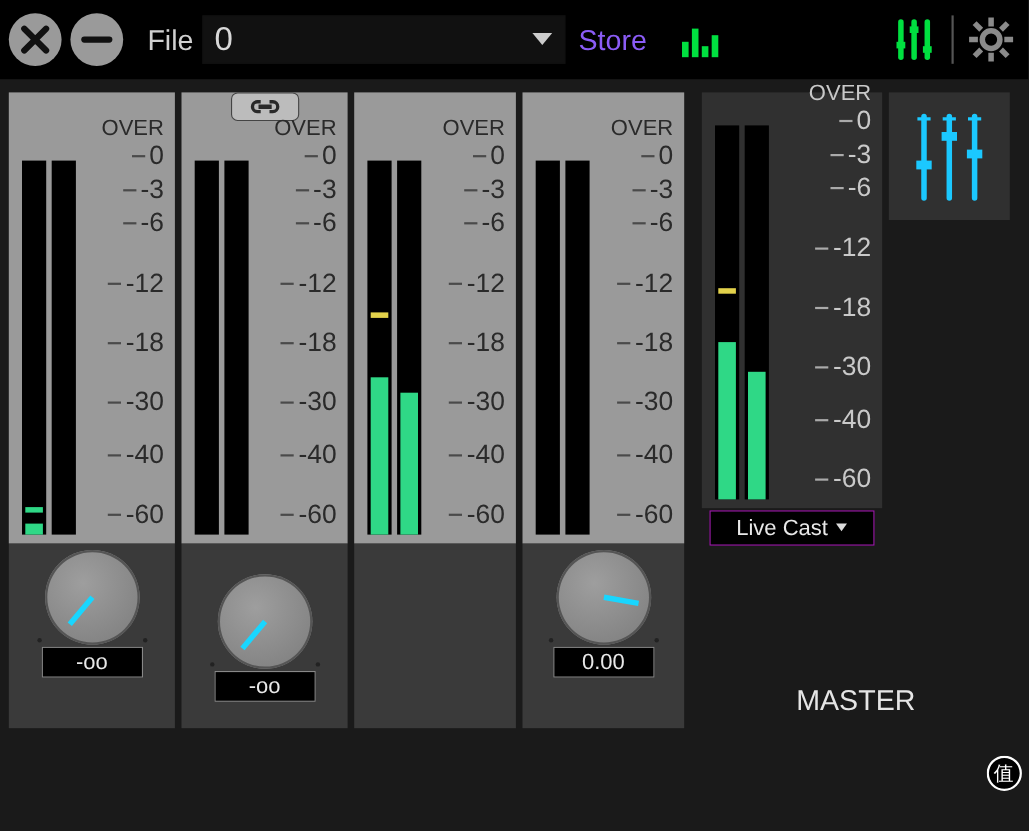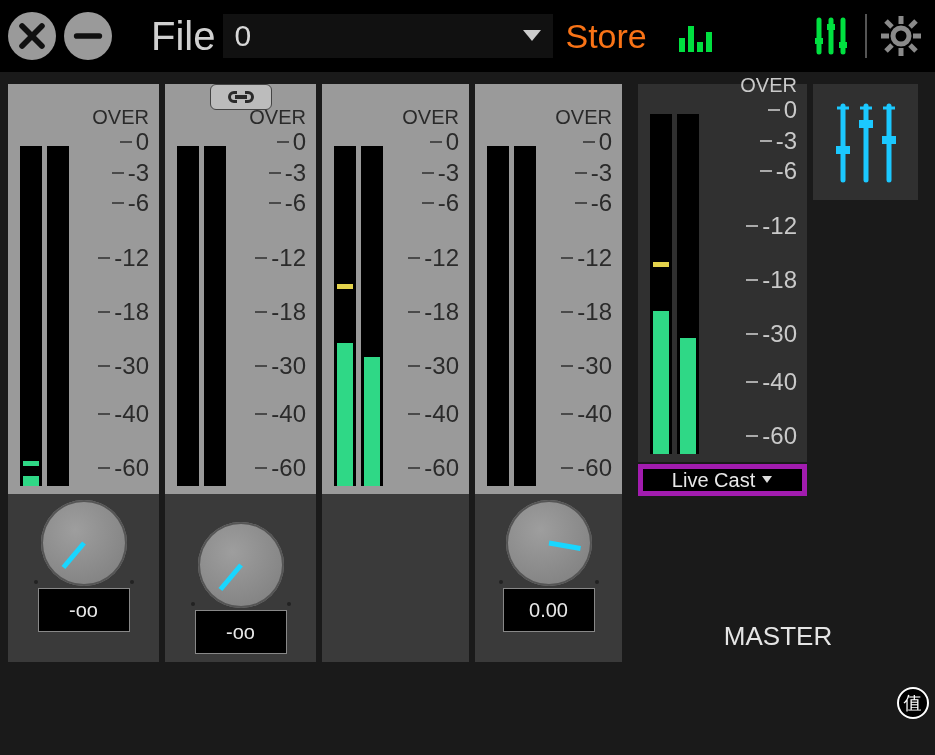--- a/index.html
+++ b/index.html
@@ -25,37 +25,37 @@
   .circle-btn {
     width: 48px; height: 48px;
     border-radius: 50%;
     background: #9a9a9a;
     display: flex;
     align-items: center;
     justify-content: center;
     cursor: pointer;
   }
   .circle-btn svg { width: 34px; height: 34px; }
-  .file-label { font-size: 40px; margin-left: 31px; color: #d0d0d0; }
+  .file-label { font-size: 26px; margin-left: 14px; color: #d0d0d0; }
   .preset-box {
     display: flex;
     align-items: center;
     gap: 10px;
     background: #111;
     border: 1px solid #111;
     padding: 2px 10px;
     min-width: 330px;
     height: 44px;
     cursor: pointer;
     font-size: 30px;
     color: #d8d8d8;
     justify-content: flex-start;
   }
   .preset-box .spacer { flex: 1; }
-  .store-label { font-size: 34px; color: #f97316; margin-left: 4px; }
+  .store-label { font-size: 26px; color: #8b5cf6; margin-left: 4px; }
   .top-icon {
     width: 52px; height: 52px;
     display: flex; align-items: center; justify-content: center;
     cursor: pointer;
   }
   .top-icon.active { box-shadow: inset 0 0 0 2px #000; background: #000; }
   .sep-v {
     width: 2px; height: 44px;
     background: #555;
   }
@@ -191,21 +191,21 @@
   .knob-dots {
     display: flex;
     width: 100px;
     justify-content: space-between;
     margin-top: -6px;
   }
   .knob-dots span { width:4px; height:4px; background:#222; border-radius:50%; }
   .val-box {
     margin-top: 4px;
     width: 92px;
-    height: 44px;
+    height: 28px;
     background: #000;
     border: 1px solid #888;
     display:flex; align-items:center; justify-content:center;
     font-size: 20px;
     color: #e8e8e8;
   }
   
   .label-row {
     display: flex;
     padding: 0 8px;
@@ -247,24 +247,24 @@
     cursor: pointer;
   }
   .loopback-label {
     text-align: center;
     font-size: 20px;
     color: #cfcfcf;
     margin-top: 2px;
   }
   .loopback-select {
     margin: 2px auto 0 auto;
-    width: 169px;
+    width: 150px;
     height: 32px;
     background: #000;
-    border: 5px solid #a21caf;
+    border: 1px solid #a21caf;
     display:flex; align-items:center; justify-content:center;
     gap:6px;
     font-size: 20px;
     cursor: pointer;
     color:#e8e8e8;
   }
   .master-spacer {
     flex: 1;
   }
   .master-label {

